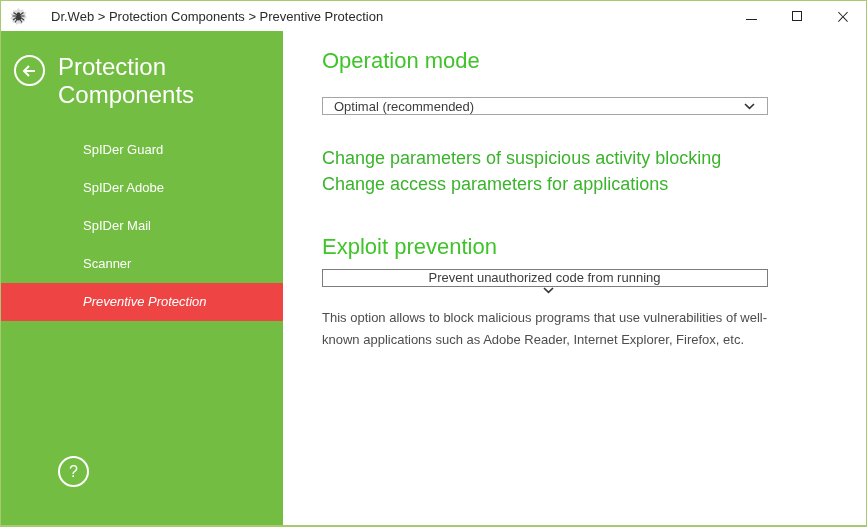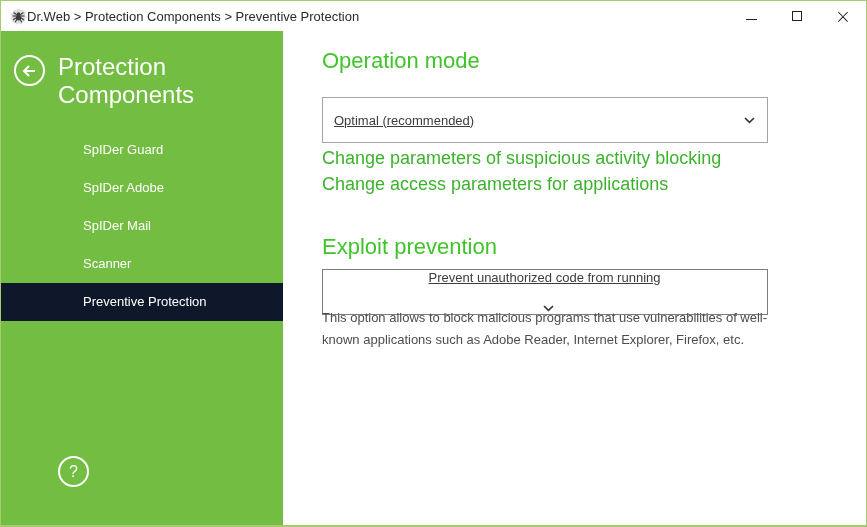--- a/index.html
+++ b/index.html
@@ -20,21 +20,21 @@
   }
 
   
   .titlebar {
     flex: 0 0 30px;
     display: flex; align-items: center;
     background: #fff;
   }
   .app-icon { margin-left: 9px; width: 17px; height: 17px; flex: 0 0 17px; }
   .breadcrumb {
-    margin-left: 0;
+    margin-left: 24px;
     font-size: 13px; color: #2b2b2b;
     white-space: nowrap;
   }
   .controls { margin-left: auto; display: flex; height: 100%; }
   .ctrl-btn {
     width: 46px; height: 100%;
     display: flex; align-items: center; justify-content: center;
     cursor: default;
   }
   .glyph-min { width: 11px; height: 1px; background: #222; margin-top: 6px; }
@@ -70,49 +70,48 @@
     font-size: 24px; line-height: 28px; font-weight: 300;
     max-width: 175px;
   }
   .menu { position: absolute; top: 100px; left: 0; right: 0; }
   .menu-item {
     height: 38px; line-height: 38px;
     padding-left: 82px;
     color: #fff; font-size: 13px;
     cursor: default;
   }
-  .menu-item.selected { background: #0f172a; }
+  .menu-item.selected { background: #ef4444; font-style: italic; }
 
   .help-btn {
     position: absolute; left: 57px; bottom: 38px;
     color: #fff; font-size: 16px; font-weight: 400;
   }
 
   
   .content { flex: 1; position: relative; background: #fff; }
   .section-heading {
     position: absolute; left: 39px;
     font-size: 22px; font-weight: 400;
     color: #3fc42a;
     line-height: 26px;
     white-space: nowrap;
   }
   .heading-1 { top: 17px; }
   .heading-2 { top: 203px; }
 
   .dropdown {
     position: absolute; left: 39px;
-    width: 446px; height: 46px;
+    width: 446px; height: 18px;
     background: #fff;
     border: 1px solid #a5a5a5;
     display: flex; align-items: center; justify-content: space-between;
     padding: 0 12px 0 11px;
     font-size: 13px; color: #3c3c3c;
     cursor: default;
-    text-decoration: underline;
   }
   .dropdown-1 { top: 66px; }
   .dropdown-2 { top: 238px; border-color: #7c7c7c; flex-direction: column; }
   .dropdown .chevron { flex: 0 0 11px; margin-left: 8px; }
 
   .green-link {
     position: absolute; left: 39px;
     font-size: 18px; line-height: 16px;
     color: #3bb32c; text-decoration: none;
     white-space: nowrap;

